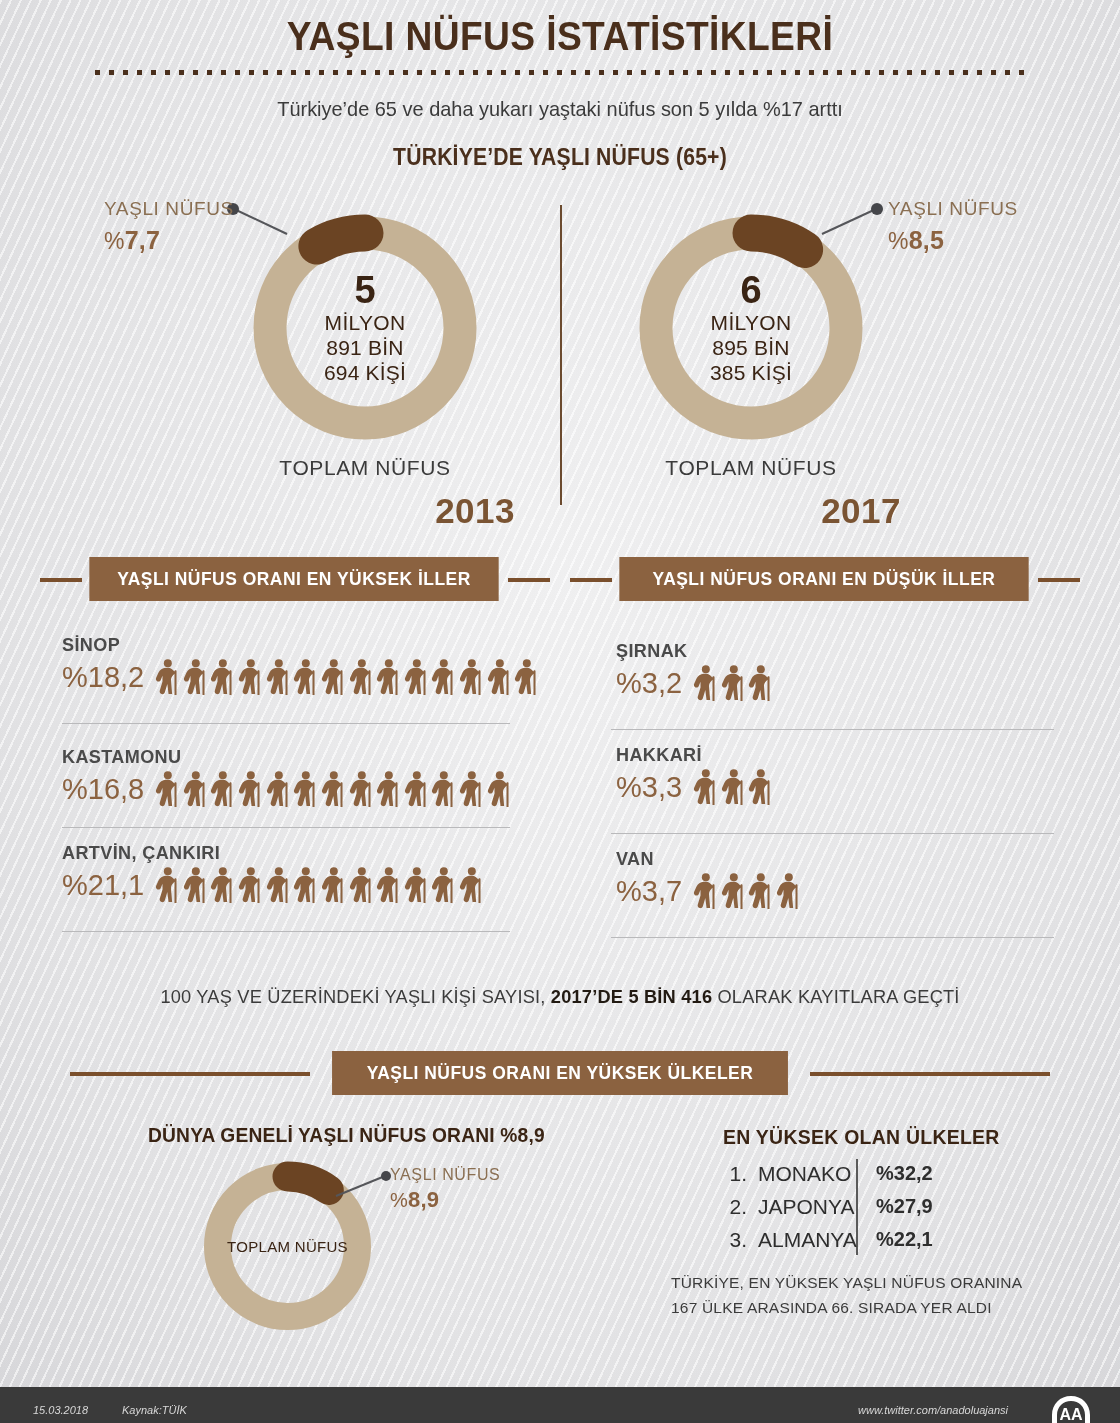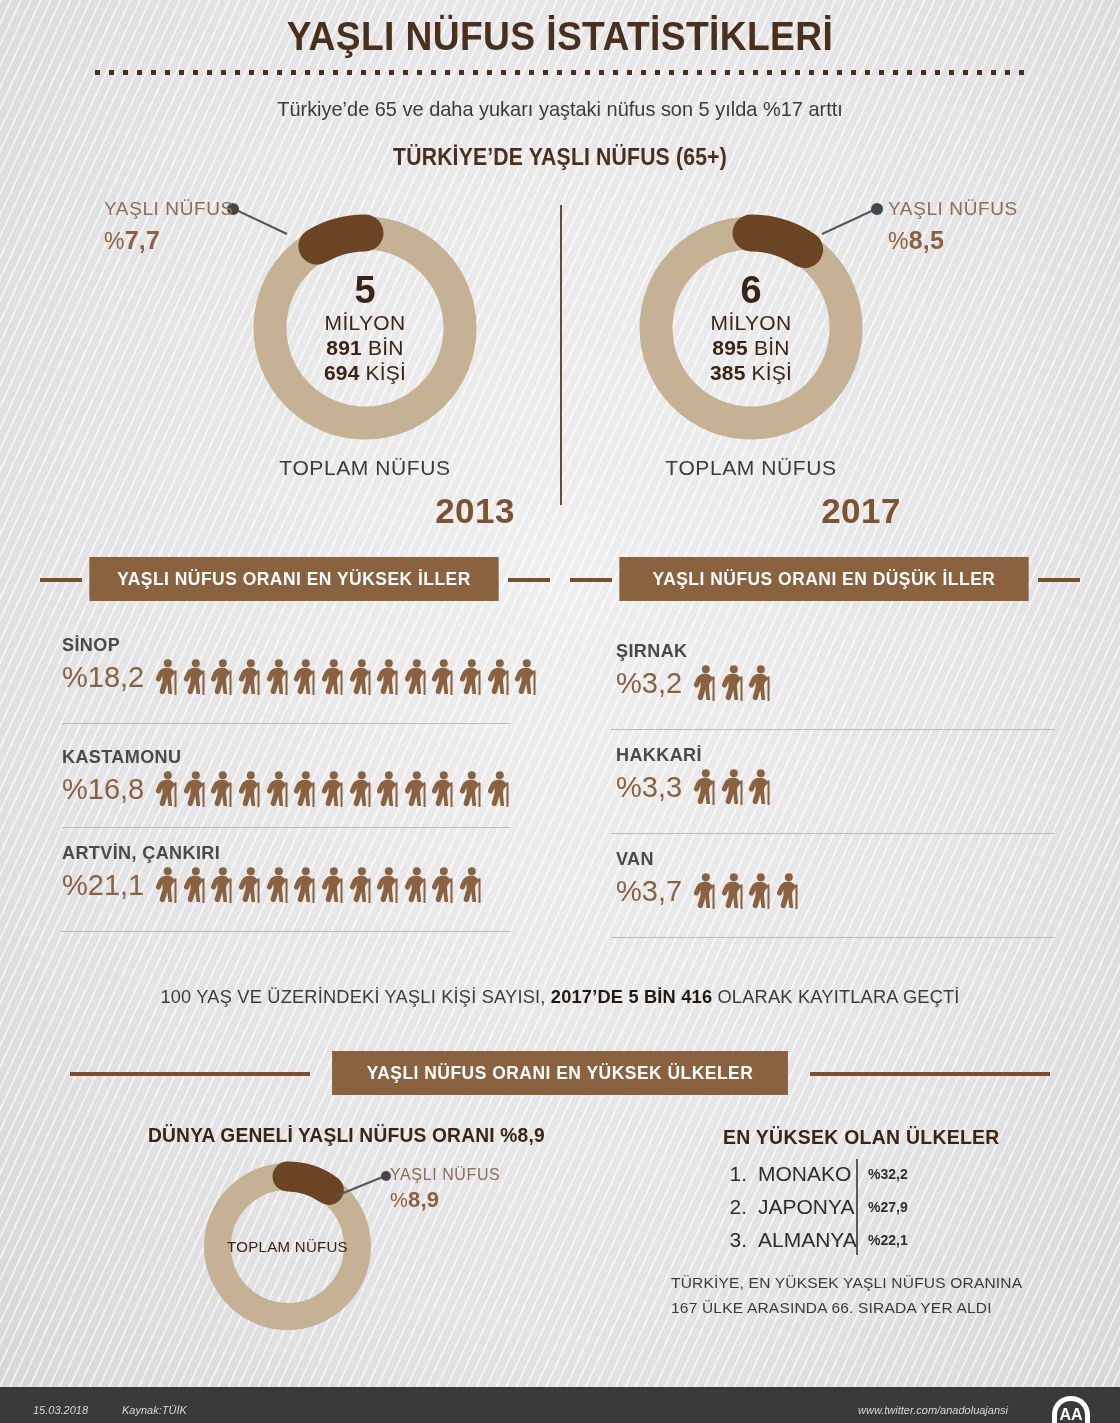--- a/index.html
+++ b/index.html
@@ -53,21 +53,21 @@
   .donut { position:relative; }
   .donut svg { display:block; }
   .donut-center {
     position:absolute; inset:0; display:flex; flex-direction:column;
     align-items:center; justify-content:center; text-align:center;
     pointer-events:none;
   }
   .dc-big { font-size:38px; font-weight:bold; color:#3a2414; line-height:1.0; }
   .dc-mid { font-size:21px; color:#3a2414; letter-spacing:0.3px; margin-top:2px;}
   .dc-row { font-size:21px; color:#3a2414; letter-spacing:0.2px; margin-top:1px;}
-  .dc-row b { font-weight:bold; }
+  .dc-row b { font-weight:normal; }
 
   .lbl { position:absolute; }
   .lbl-t { font-size:19px; color:#8a6f52; letter-spacing:0.6px; white-space:nowrap; }
   .lbl-v { font-size:25px; color:#8B6240; font-weight:bold; letter-spacing:0.2px; }
   .lbl-v span.pct { font-weight:normal; font-size:23px; }
 
   .toplam { position:absolute; font-size:21px; color:#3b3b3b; letter-spacing:0.6px; text-align:center; }
   .yearlbl { position:absolute; font-size:35px; font-weight:bold; color:#7a5433; text-align:right; letter-spacing:0.5px;}
 
   .vdivider { position:absolute; left:560px; top:205px; width:2px; height:300px; background:#6b4a2e; }
@@ -106,21 +106,21 @@
   }
   .ctr-head {
     position:absolute; top:1126px; left:723px;
     font-size:20px; font-weight:bold; color:#3a2414; letter-spacing:0.3px;
     transform:scaleX(0.97); transform-origin:left;
   }
   .ctr-list { position:absolute; top:1157px; left:723px; }
   .ctr-item { display:flex; align-items:center; height:33px; }
   .ctr-rank { width:24px; font-size:21px; color:#2e2e2e; text-align:right; }
   .ctr-name { width:110px; font-size:21px; color:#2e2e2e; padding-left:11px; }
-  .ctr-val { font-size:14px; font-weight:bold; color:#2e2e2e; padding-left:11px; }
+  .ctr-val { font-size:20px; font-weight:bold; color:#2e2e2e; padding-left:19px; }
   .ctr-div { position:absolute; top:1159px; left:856px; width:2px; height:96px; background:#5a5a5a; }
   .foot-note {
     position:absolute; top:1270px; left:671px;
     font-size:15.5px; color:#3b3b3b; line-height:25px; letter-spacing:0.2px;
   }
 
   
   .footer {
     position:absolute; left:0; bottom:0; width:1120px; height:36px;
     background:#3a3a3a;

